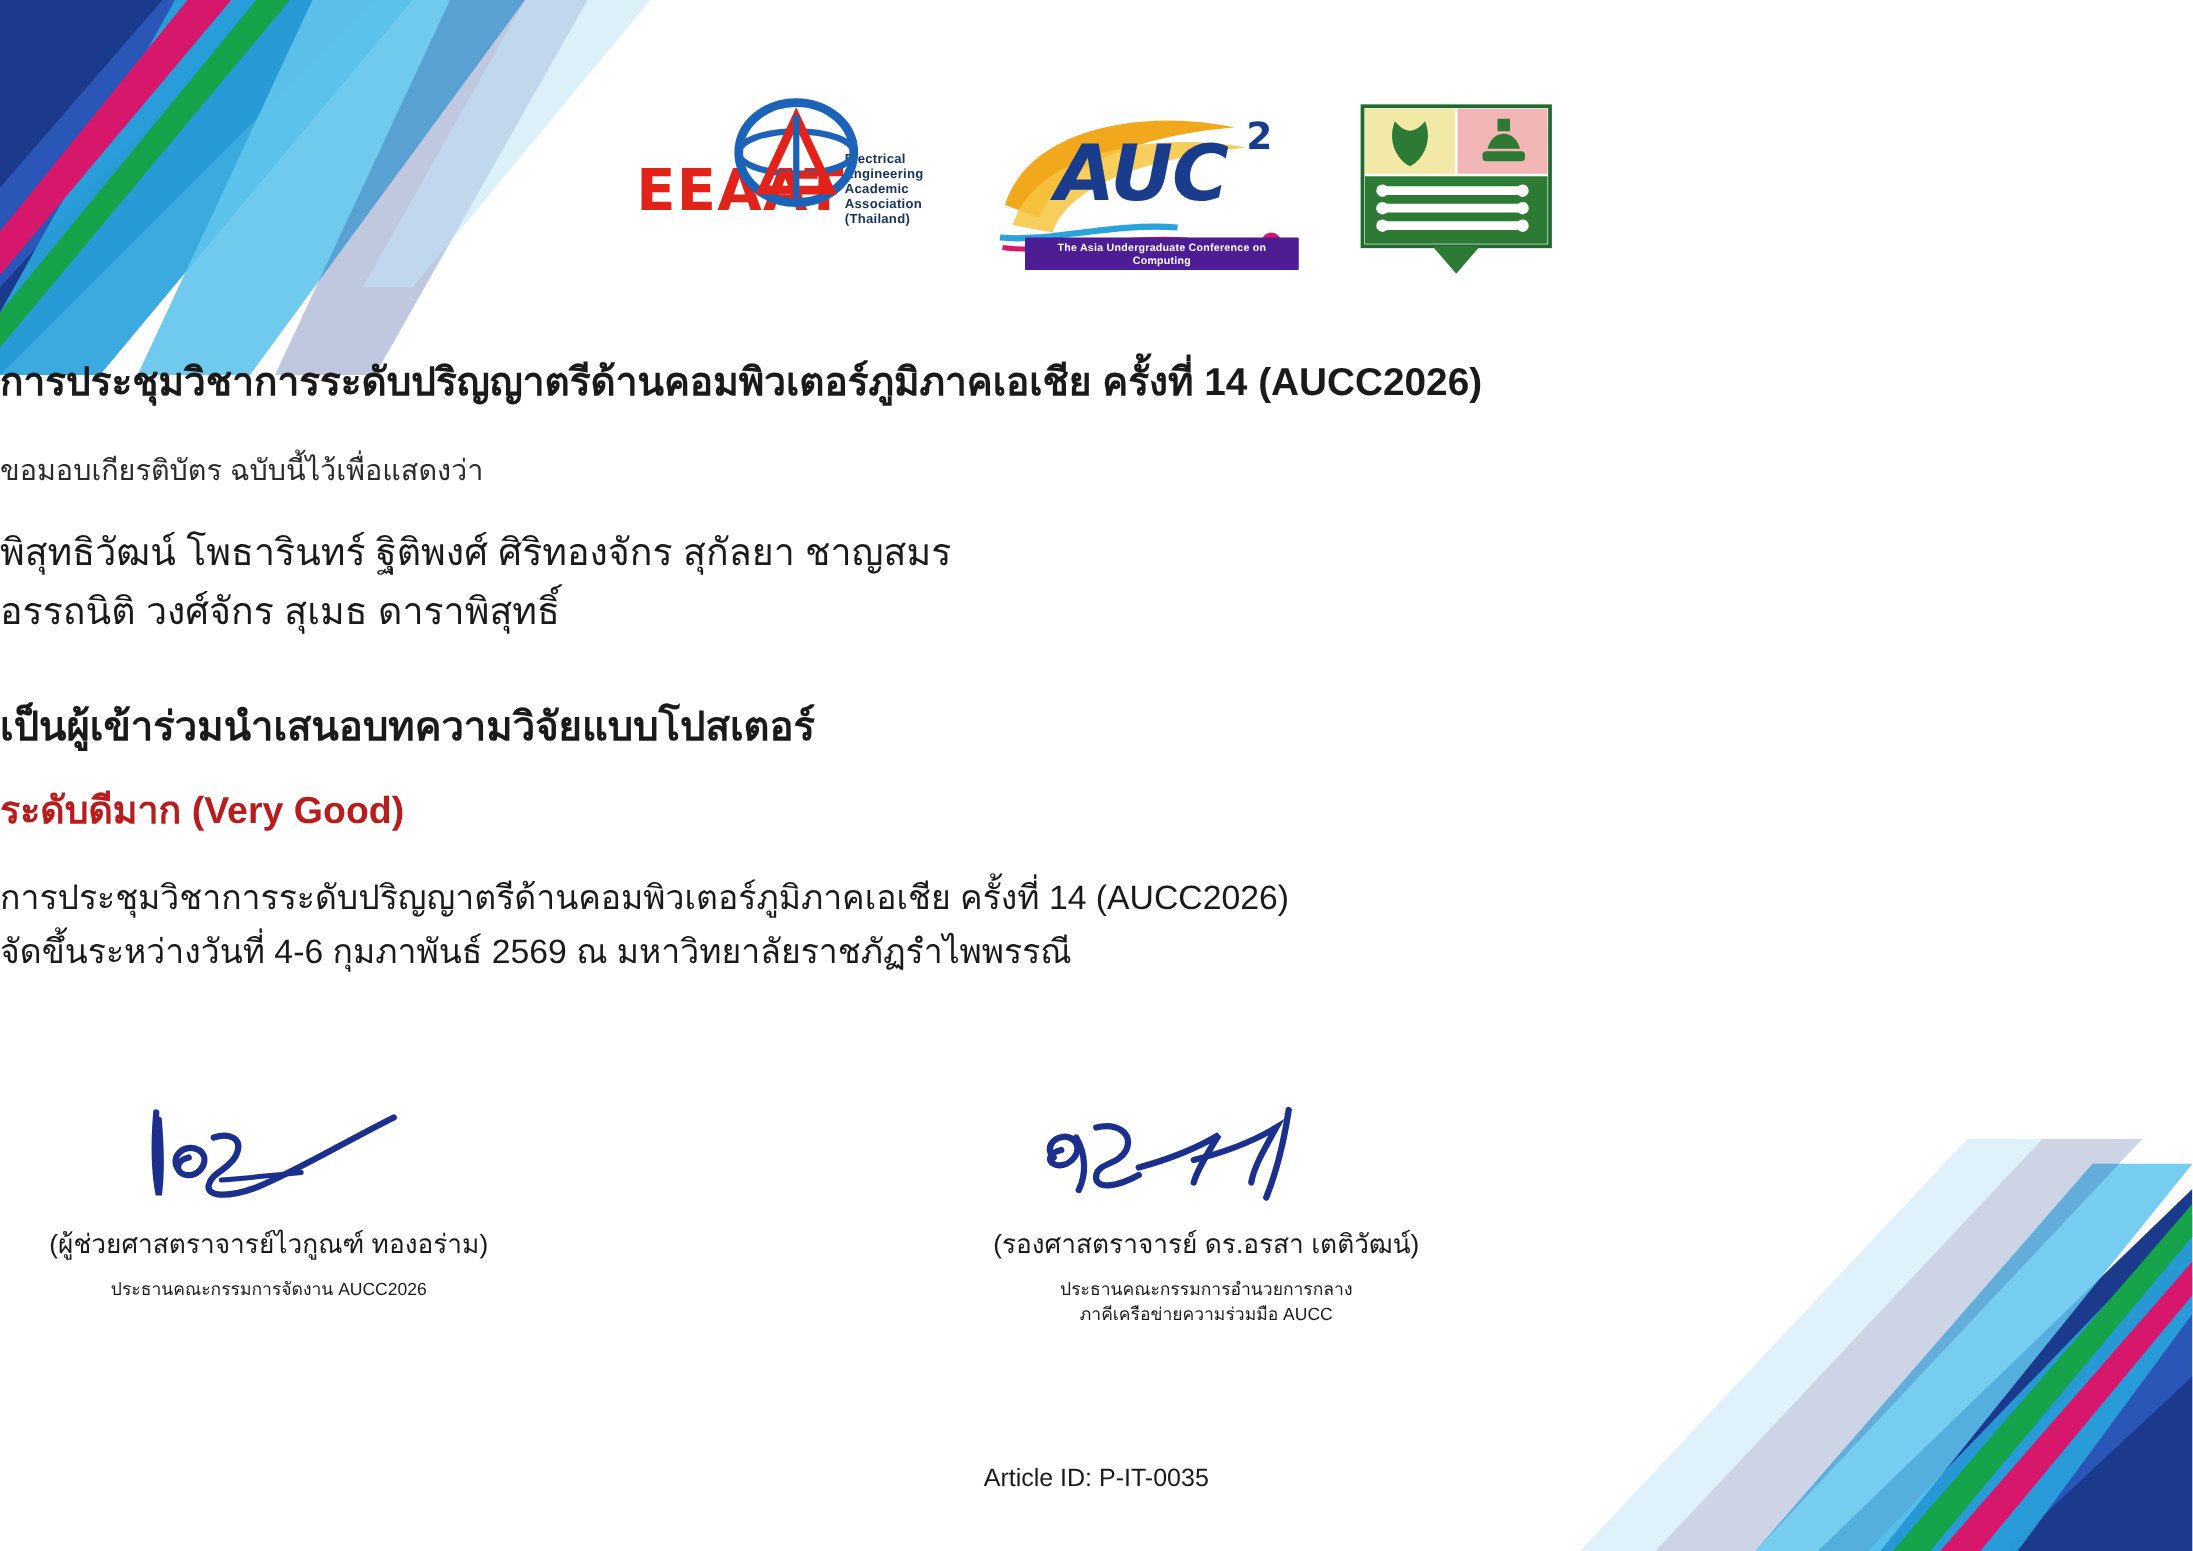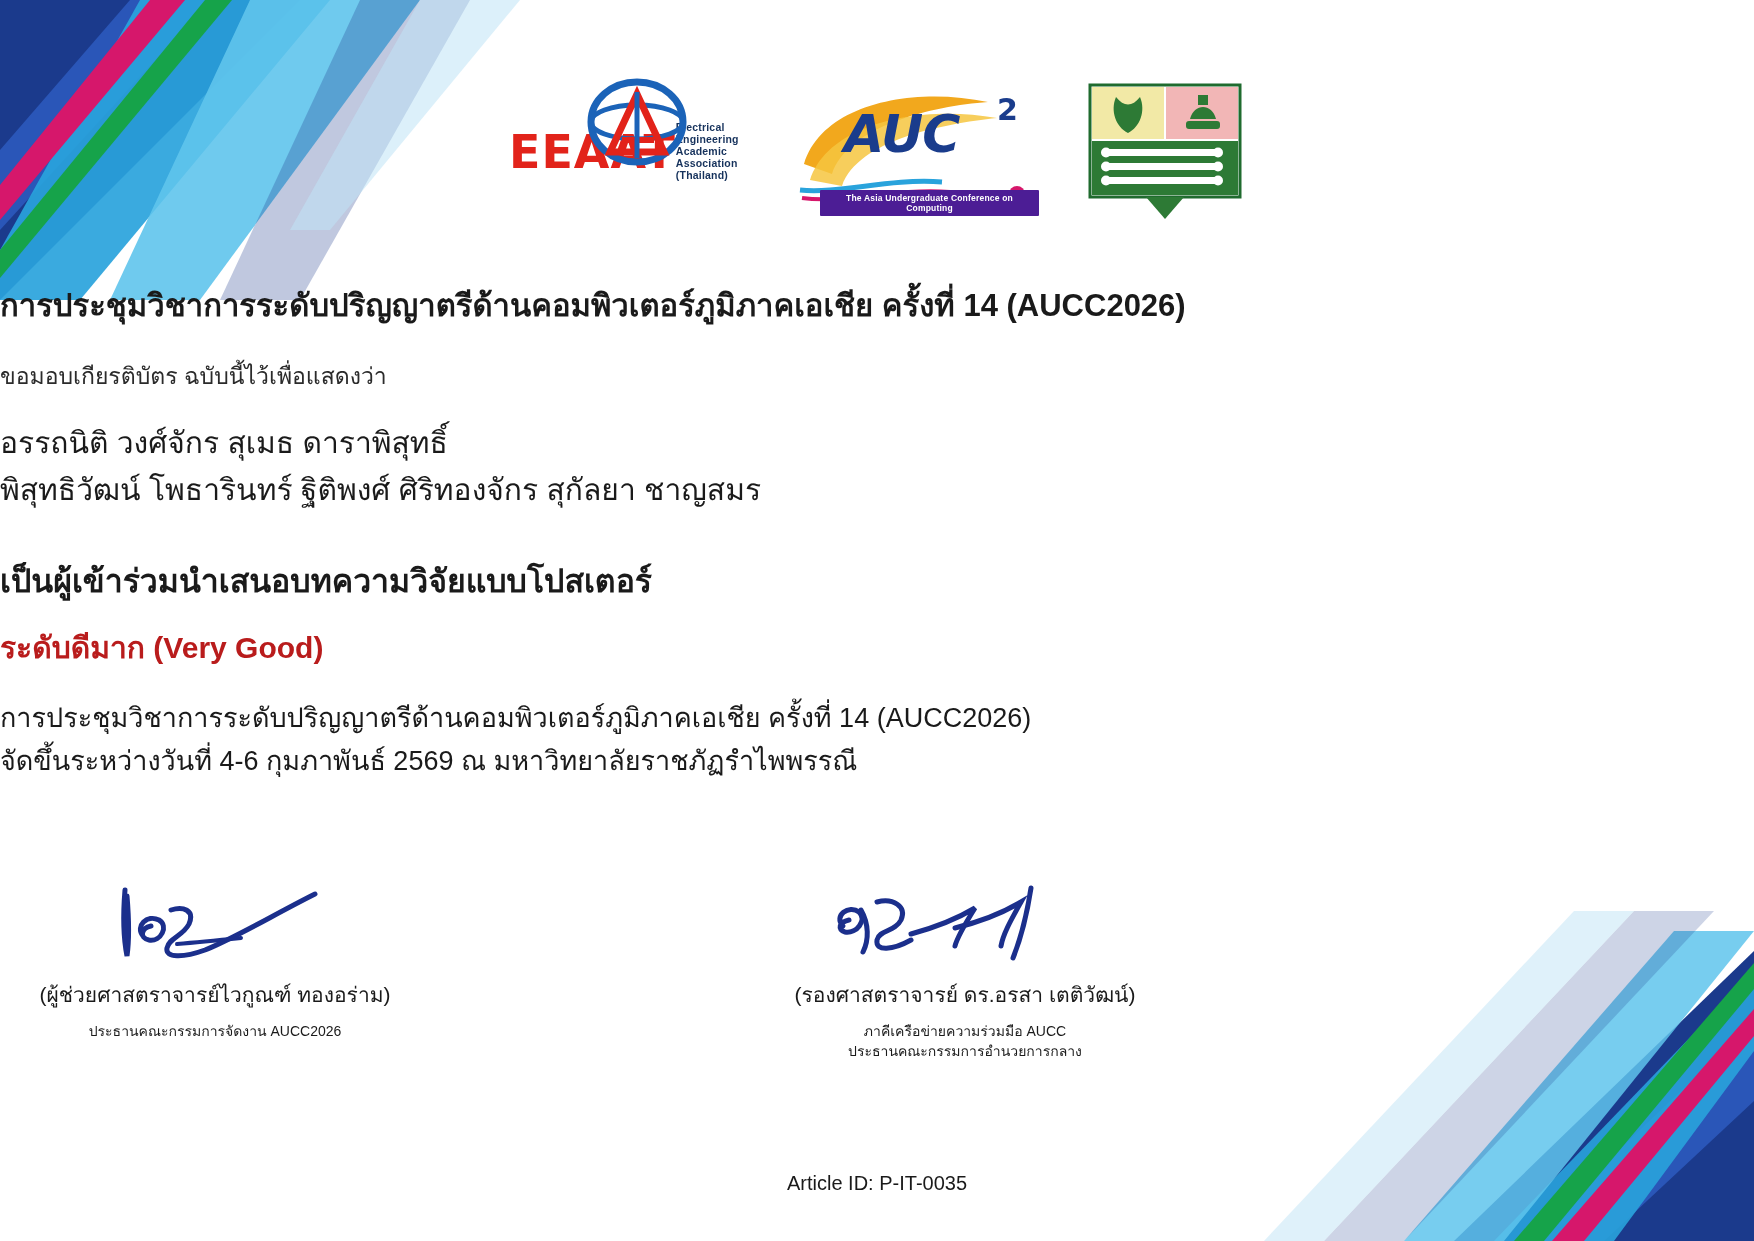--- a/index.html
+++ b/index.html
@@ -91,21 +91,21 @@
     height: 150px;
     position: relative;
   }
   .auc-text {
     position: absolute;
     left: 52px;
     top: 30px;
     font-family: "DejaVu Sans", sans-serif;
     font-weight: bold;
     font-style: italic;
-    font-size: 52px;
+    font-size: 62px;
     color: #1a3c8c;
     line-height: 1;
     letter-spacing: -1px;
   }
   .auc-sup {
     position: absolute;
     left: 205px;
     top: 14px;
     font-family: "DejaVu Sans", sans-serif;
     font-weight: bold;
@@ -305,22 +305,22 @@
         <path d="M60 116 L79 138 L98 116 Z" fill="#2d7a35"></path>
       </svg>
     </div>
 
   </div>
 
   <div class="content">
     <div class="title">การประชุมวิชาการระดับปริญญาตรีด้านคอมพิวเตอร์ภูมิภาคเอเชีย ครั้งที่ 14 (AUCC2026)</div>
     <div class="subtitle">ขอมอบเกียรติบัตร ฉบับนี้ไว้เพื่อแสดงว่า</div>
     <div class="names">
+      <div>พิสุทธิวัฒน์ โพธารินทร์  ฐิติพงศ์ ศิริทองจักร  สุกัลยา ชาญสมร</div>
       <div>อรรถนิติ วงศ์จักร  สุเมธ ดาราพิสุทธิ์</div>
-      <div>พิสุทธิวัฒน์ โพธารินทร์  ฐิติพงศ์ ศิริทองจักร  สุกัลยา ชาญสมร</div>
     </div>
     <div class="award-line">เป็นผู้เข้าร่วมนำเสนอบทความวิจัยแบบโปสเตอร์</div>
     <div class="grade-line">ระดับดีมาก (Very Good)</div>
     <div class="event-line">
       <div>การประชุมวิชาการระดับปริญญาตรีด้านคอมพิวเตอร์ภูมิภาคเอเชีย ครั้งที่ 14 (AUCC2026)</div>
       <div>จัดขึ้นระหว่างวันที่ 4-6 กุมภาพันธ์ 2569 ณ มหาวิทยาลัยราชภัฏรำไพพรรณี</div>
     </div>
   </div>
 
   <div class="signatures">
@@ -347,22 +347,22 @@
           <path d="M28 46 C 18 36, 34 24, 44 32 C 52 40, 42 54, 30 52 C 22 50, 24 42, 34 40" fill="none" stroke="#1b2f8c" stroke-width="5" stroke-linecap="round"></path>
           <path d="M46 30 C 54 44, 54 60, 48 72" fill="none" stroke="#1b2f8c" stroke-width="5" stroke-linecap="round"></path>
           <path d="M62 22 C 78 18, 92 26, 86 40 C 80 52, 64 50, 62 60 C 60 72, 78 70, 96 60" fill="none" stroke="#1b2f8c" stroke-width="5" stroke-linecap="round"></path>
           <path d="M96 54 C 118 48, 140 40, 160 28 C 150 44, 142 58, 140 66" fill="none" stroke="#1b2f8c" stroke-width="5" stroke-linecap="round"></path>
           <path d="M140 48 C 164 42, 186 34, 206 22 C 196 40, 188 54, 186 66" fill="none" stroke="#1b2f8c" stroke-width="5" stroke-linecap="round"></path>
           <path d="M216 8 C 212 34, 206 58, 198 78" fill="none" stroke="#1b2f8c" stroke-width="5" stroke-linecap="round"></path>
         </svg>
       </div>
       <div class="sign-name">(รองศาสตราจารย์ ดร.อรสา เตติวัฒน์)</div>
       <div class="sign-role">
+        <div>ประธานคณะกรรมการอำนวยการกลาง</div>
         <div>ภาคีเครือข่ายความร่วมมือ AUCC</div>
-        <div>ประธานคณะกรรมการอำนวยการกลาง</div>
       </div>
     </div>
 
   </div>
 
   <div class="article-id">Article ID: P-IT-0035</div>
 
 </div>
 
 </body></html>

